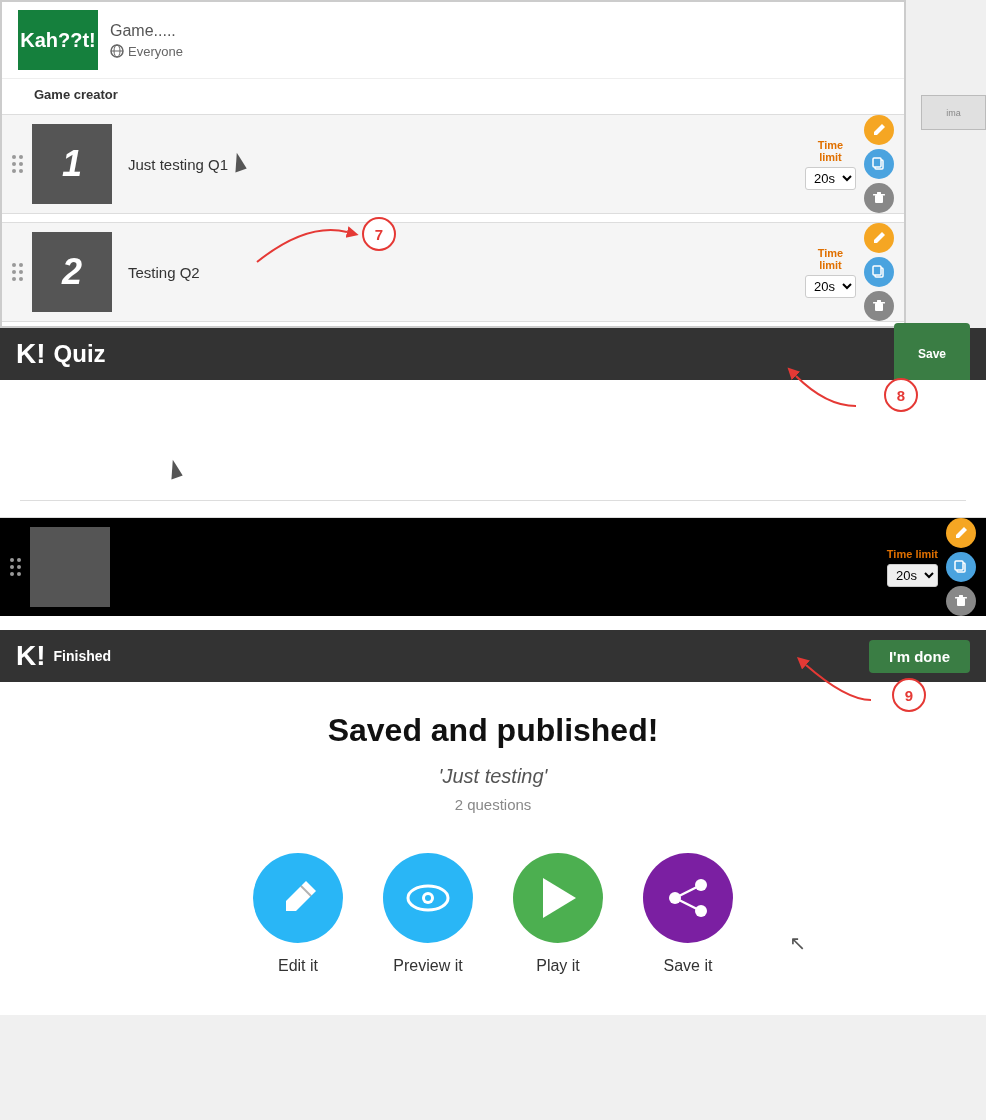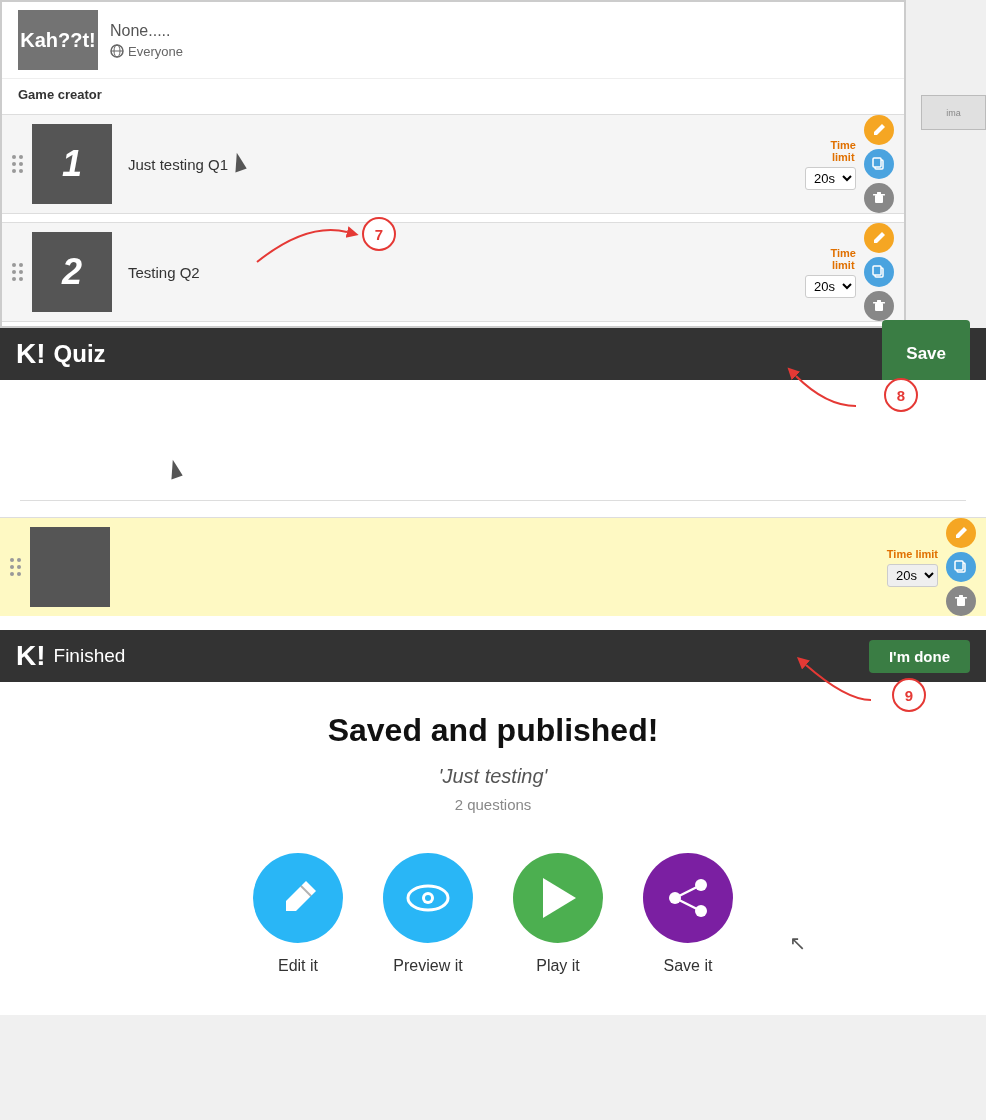--- a/index.html
+++ b/index.html
@@ -14,21 +14,21 @@
     .quiz-header {
       display: flex;
       align-items: center;
       padding: 8px 16px;
       border-bottom: 1px solid #eee;
     }
 
     .quiz-logo {
       width: 80px;
       height: 60px;
-      background: #737373;
+      background: #15803d;
       display: flex;
       align-items: center;
       justify-content: center;
       margin-right: 12px;
       flex-shrink: 0;
     }
 
     .quiz-logo-text {
       color: #fff;
       font-size: 20px;
@@ -44,21 +44,21 @@
     .quiz-visibility {
       display: flex;
       align-items: center;
       font-size: 13px;
       color: #666;
       gap: 4px;
       margin-top: 4px;
     }
 
     .game-creator-label {
-      padding: 8px 16px;
+      padding: 8px 32px;
       font-size: 13px;
       font-weight: bold;
       color: #333;
       background: #fff;
     }
 
     .question-row {
       display: flex;
       align-items: center;
       background: #f5f5f5;
@@ -111,21 +111,21 @@
     .question-text {
       flex: 1;
       padding: 0 16px;
       font-size: 15px;
       color: #333;
     }
 
     .time-limit-section {
       display: flex;
       flex-direction: column;
-      align-items: flex-end;
+      align-items: center;
       margin-right: 8px;
     }
 
     .time-limit-label {
       font-size: 11px;
       color: #e07000;
       font-weight: bold;
       text-align: center;
     }
 
@@ -178,21 +178,21 @@
       color: #fff;
       font-size: 22px;
       font-weight: bold;
     }
 
     .save-btn {
       background: #3a7d44;
       color: #fff;
       border: none;
       padding: 24px 24px;
-      font-size: 17px;
+      font-size: 12px;
       font-weight: bold;
       border-radius: 4px;
       cursor: pointer;
     }
 
     .finished-bar {
       background: #333;
       display: flex;
       align-items: center;
       justify-content: space-between;
@@ -297,21 +297,21 @@
 
   <div style="position: absolute; top: 95px; right: 0; width: 65px; height: 35px; background: #e0e0e0; border: 1px solid #bbb; display: flex; align-items: center; justify-content: center; font-size: 9px; color: #888; z-index: 5;">ima</div>
 
   <div style="position: relative; margin: 0 80px 0 0; border: 2px solid #ccc; background: #fff;">
 
     <div class="quiz-header">
       <div class="quiz-logo">
         <span class="quiz-logo-text">Kah??t!</span>
       </div>
       <div class="quiz-meta">
-        <span style="font-size:16px; color:#555;">None.....</span>
+        <span style="font-size:16px; color:#555;">Game.....</span>
         <div class="quiz-visibility">
           <svg width="14" height="14" viewBox="0 0 14 14">
             <circle cx="7" cy="7" r="6" fill="none" stroke="#666" stroke-width="1.5"></circle>
             <ellipse cx="7" cy="7" rx="3" ry="6" fill="none" stroke="#666" stroke-width="1"></ellipse>
             <line x1="1" y1="7" x2="13" y2="7" stroke="#666" stroke-width="1"></line>
           </svg>
           <span>Everyone</span>
         </div>
       </div>
     </div>
@@ -449,21 +449,21 @@
     <div style="min-height:250px; background:#fff; position:relative;">
 
       <div style="height:120px;"></div>
 
       <div style="position:absolute; left:168px; top:80px; z-index:5;">
         <div class="cursor-arrow"></div>
       </div>
 
       <hr style="border:none; border-top:1px solid #ddd; margin:0 20px;">
 
-      <div style="background:#fef9c3; border-top:1px solid #ddd; display:flex; align-items:center; margin-top:16px;">
+      <div style="background:#000000; border-top:1px solid #ddd; display:flex; align-items:center; margin-top:16px;">
         <div style="width:30px; padding:8px 4px; display:flex; flex-direction:column; align-items:center; gap:3px; cursor:grab;">
           <div class="drag-dot-row">
               <div class="drag-dot"></div>
               <div class="drag-dot"></div>
             </div>
           <div class="drag-dot-row">
               <div class="drag-dot"></div>
               <div class="drag-dot"></div>
             </div>
           <div class="drag-dot-row">
@@ -517,21 +517,21 @@
     </div>
     <div style="position:absolute; top:50px; right:68px; z-index:11;">
       <div style="background:#fff; border:2px solid #e53935; border-radius:50%; width:34px; height:34px; display:flex; align-items:center; justify-content:center; font-weight:bold; color:#e53935; font-size:15px;">8</div>
     </div>
   </div>
 
   <div style="position:relative; background:#fff; margin-top:0;">
     <div class="finished-bar">
       <div class="finished-bar-title">
         <span style="font-size:28px; font-weight:900; color:#fff;">K!</span>
-        <span style="font-size:19px; color:#fff; font-weight:normal;">Finished</span>
+        <span style="font-size:14px; color:#fff; font-weight:bold;">Finished</span>
       </div>
       <button class="im-done-btn">I'm done</button>
     </div>
 
     <div class="finished-content">
       <h1 class="saved-published">Saved and published!</h1>
       <p class="quiz-name-published" style="font-style:italic; color:#555; font-size:20px;">'Just testing'</p>
       <p class="question-count">2 questions</p>
 
       <div class="action-buttons-row">

